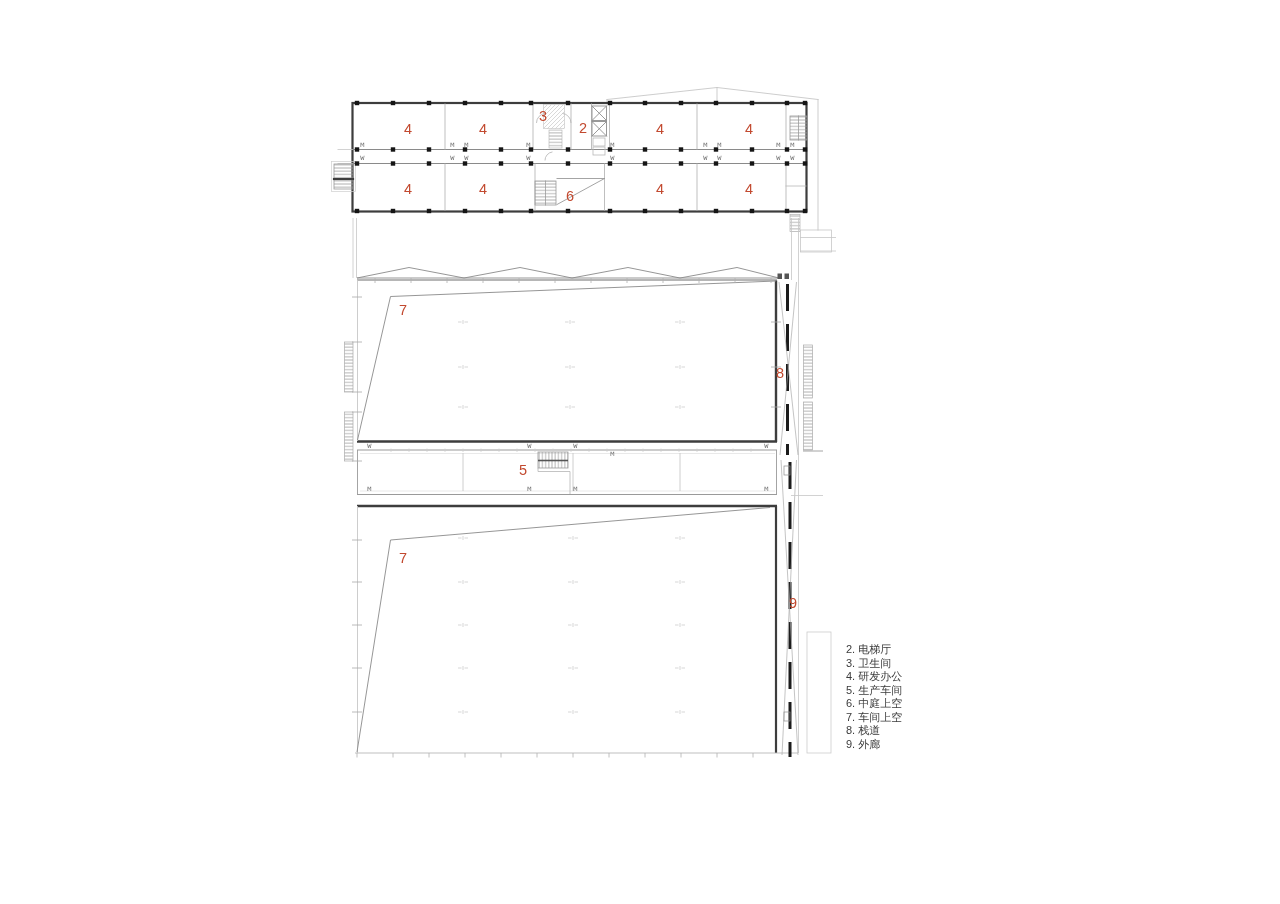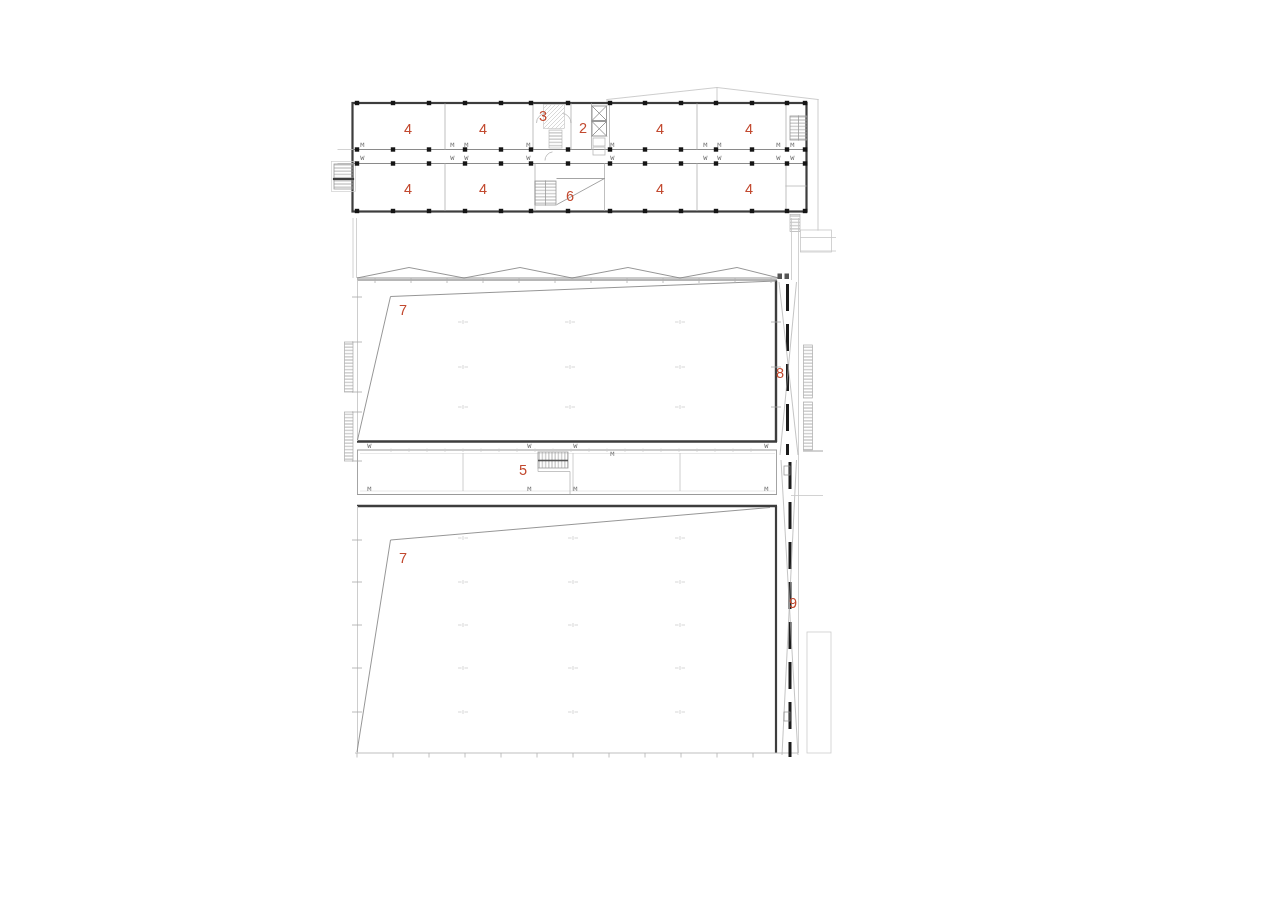--- a/index.html
+++ b/index.html
@@ -348,14 +348,24 @@
       <span class="win-glyph" style="left: 529px; top: 446.5px;">W</span>
       <span class="win-glyph" style="left: 575px; top: 446.5px;">W</span>
       <span class="win-glyph" style="left: 766px; top: 446.5px;">W</span>
       <span class="win-glyph" style="left: 369px; top: 490px;">M</span>
       <span class="win-glyph" style="left: 529px; top: 490px;">M</span>
       <span class="win-glyph" style="left: 575px; top: 490px;">M</span>
       <span class="win-glyph" style="left: 766px; top: 490px;">M</span>
       <span class="win-glyph" style="left: 612px; top: 455px;">M</span>
     </div>
 
+  <div id="legend" style="color: rgb(59, 59, 59);">
+      <div class="legend-item">2. 电梯厅</div>
+      <div class="legend-item">3. 卫生间</div>
+      <div class="legend-item">4. 研发办公</div>
+      <div class="legend-item">5. 生产车间</div>
+      <div class="legend-item">6. 中庭上空</div>
+      <div class="legend-item">7. 车间上空</div>
+      <div class="legend-item">8. 栈道</div>
+      <div class="legend-item">9. 外廊</div>
+    </div>
 
 </div>
 
 </body></html>

